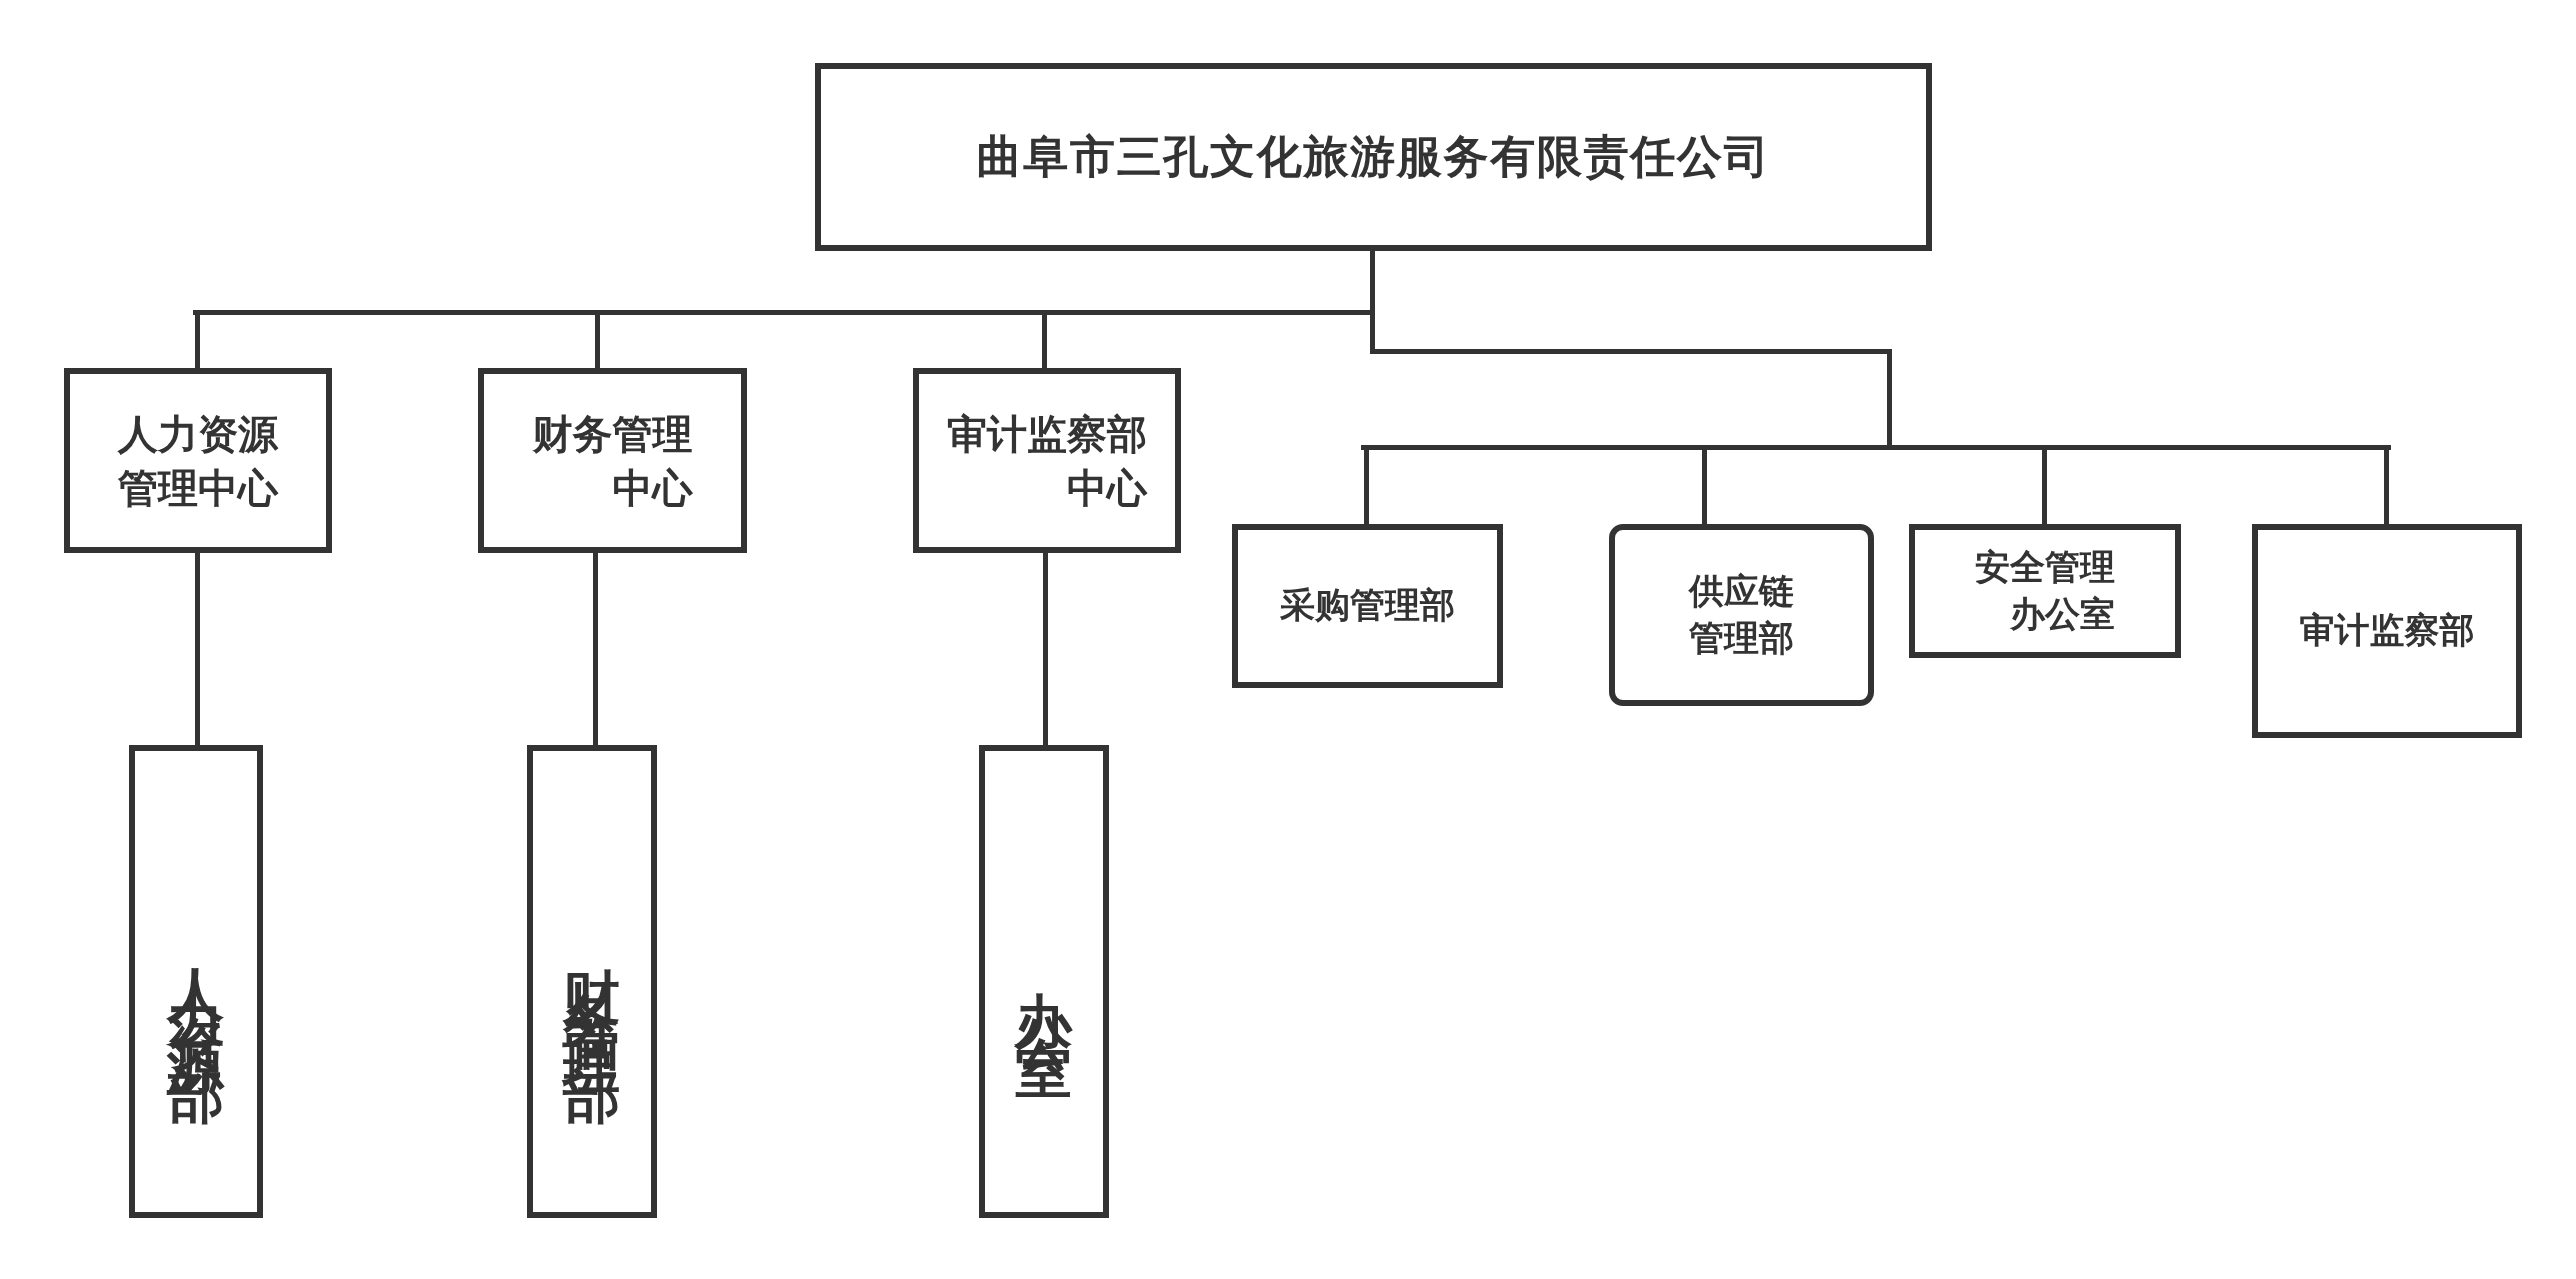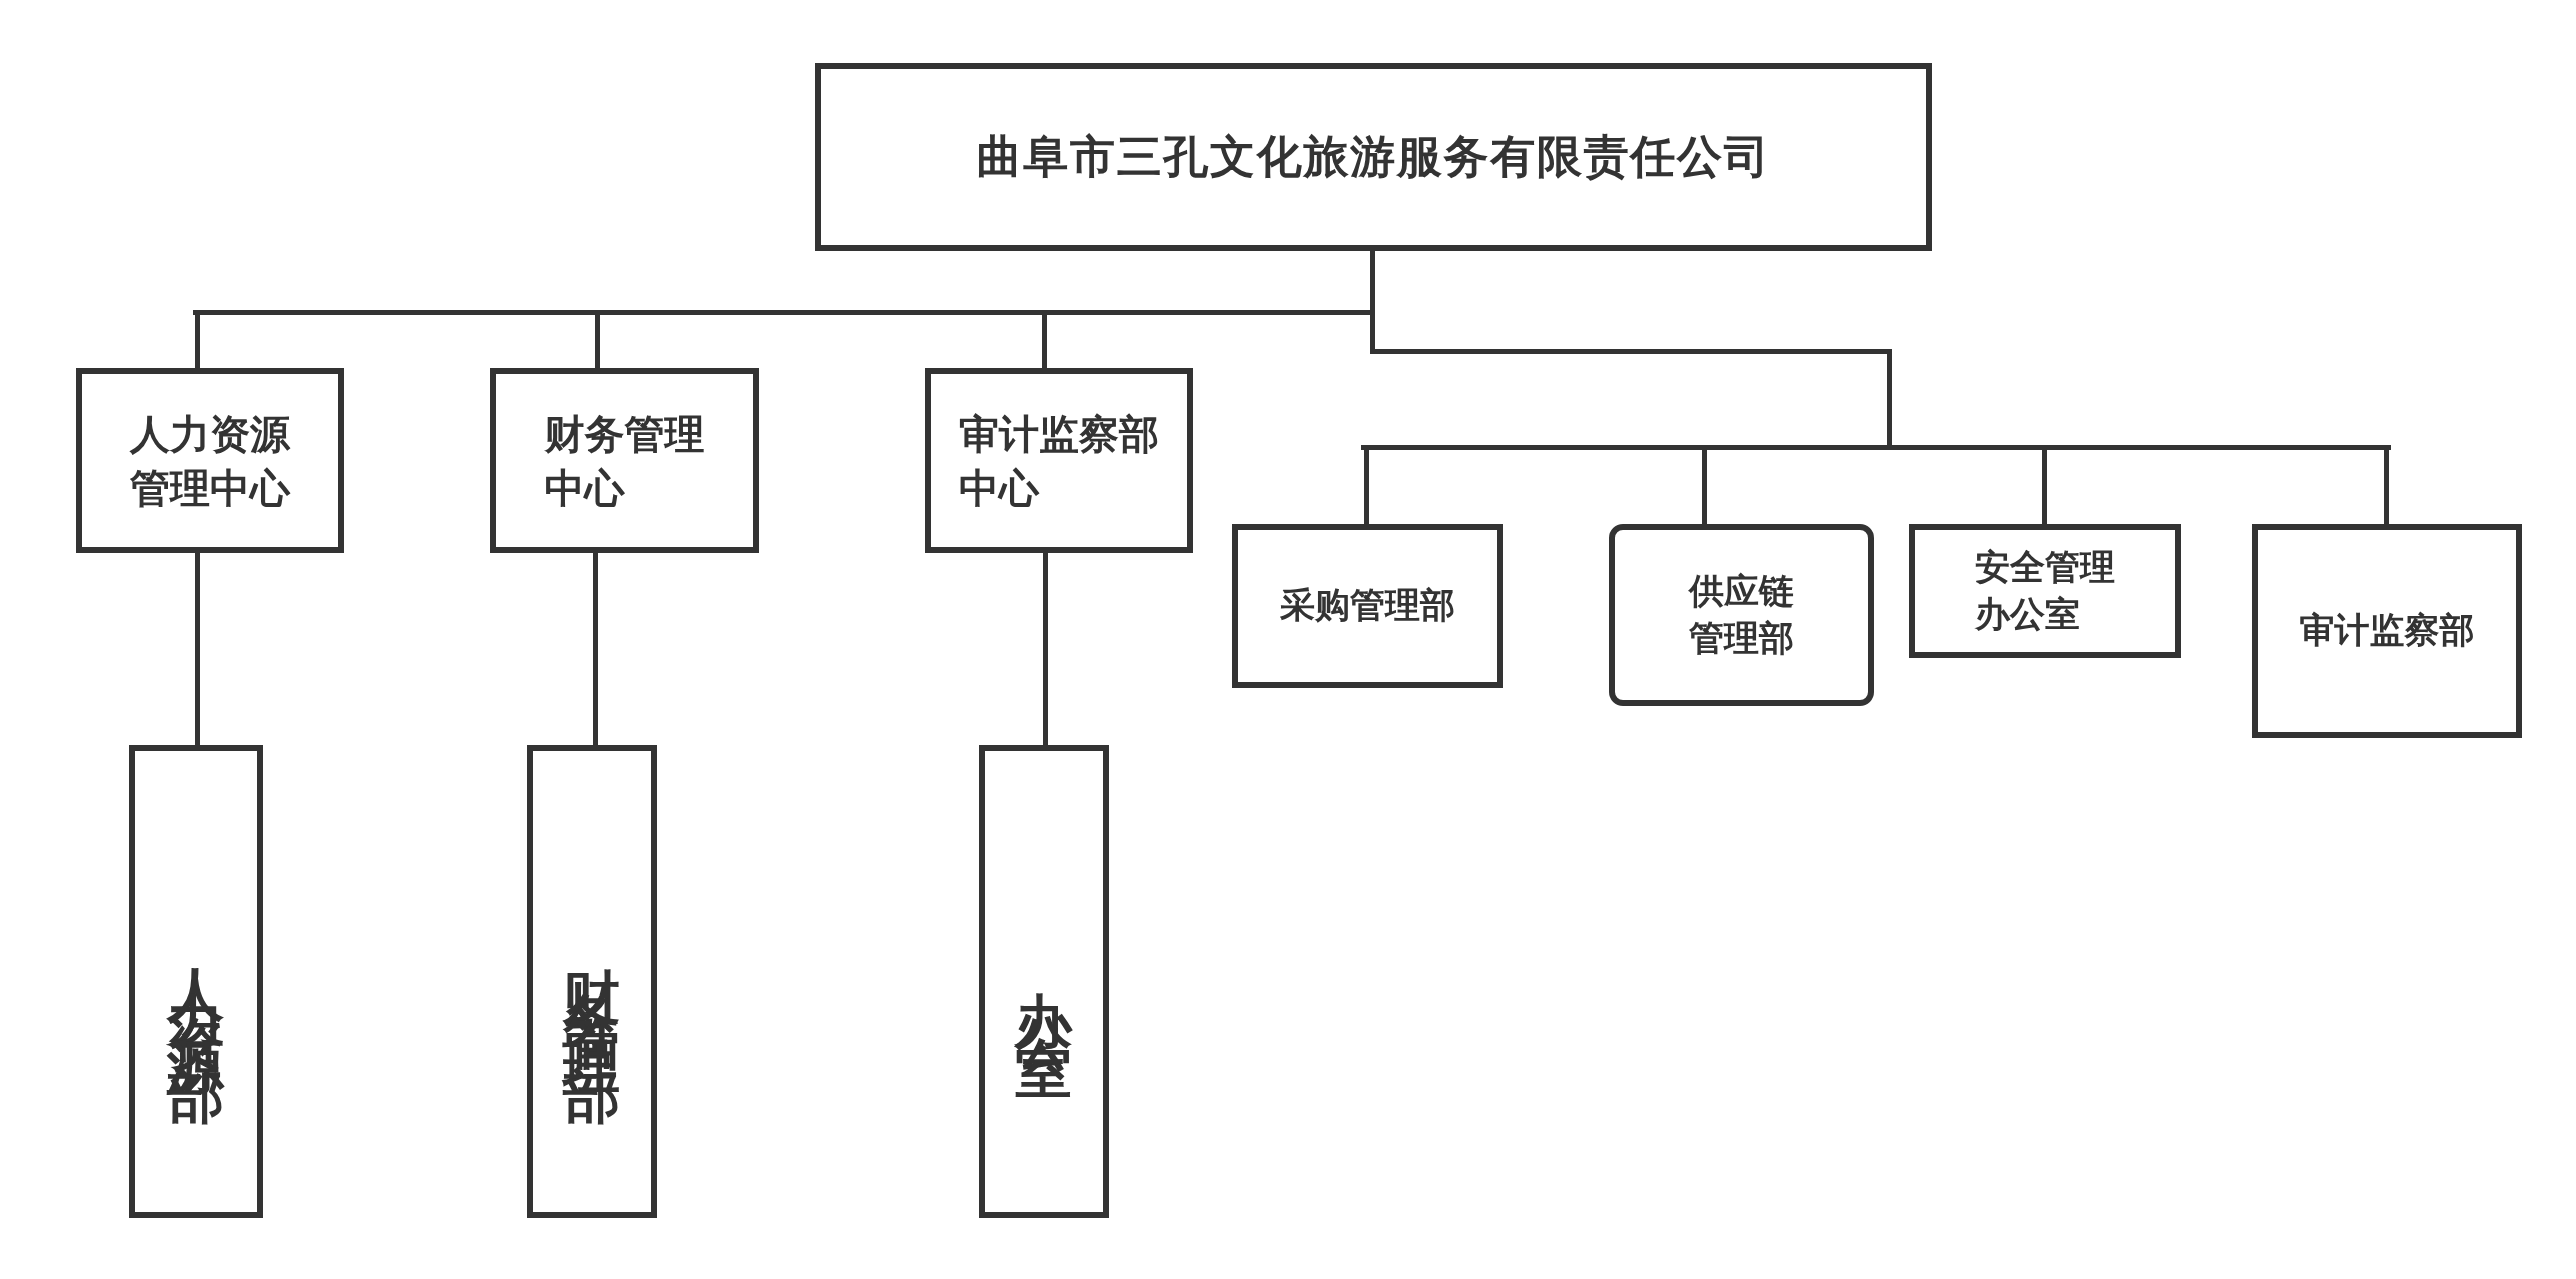--- a/index.html
+++ b/index.html
@@ -16,30 +16,30 @@
     overflow: hidden;
   }
   .node {
     position: absolute;
     box-sizing: border-box;
     border: 6px solid #333333;
     background: #ffffff;
     display: flex;
     align-items: center;
     justify-content: center;
-    text-align: left;
+    text-align: right;
     color: #333333;
     font-weight: bold;
   }
   .node .label {
     white-space: pre-line;
     line-height: 1.35;
   }
   .node-root { font-size: 45px; letter-spacing: 1.7px; }
-  .node-center { font-size: 40px; margin-left: 12px; }
+  .node-center { font-size: 40px; }
   .node-dept { font-size: 35px; }
   .node-vert { font-size: 57px; }
   .node-vert .label {
     writing-mode: vertical-rl;
     text-orientation: upright;
     letter-spacing: 0.42em;
     line-height: 1;
     white-space: normal;
   }
   .line {

